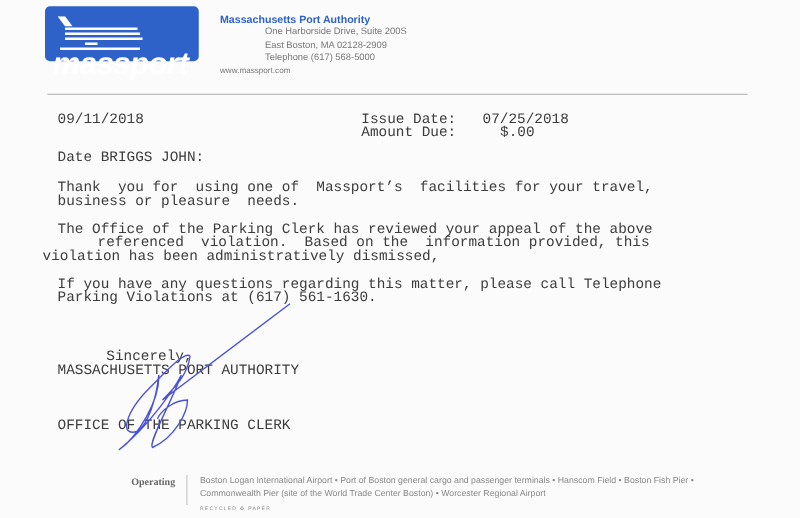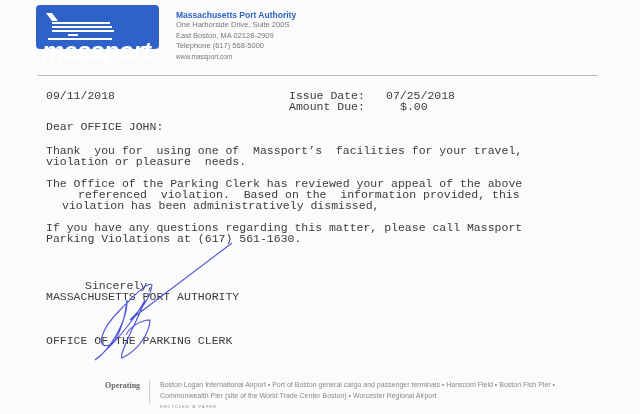--- a/index.html
+++ b/index.html
@@ -2,21 +2,21 @@
 <html><head>
 <meta charset="utf-8">
 <style>
   html, body { margin:0; padding:0; }
   body { width:640px; height:414px; background:#fbfbfb; position:relative; overflow:hidden; font-family:"Liberation Mono", monospace; color:#3a3a3a; }
   .logo { position:absolute; left:36px; top:5px; width:123px; height:44px; background:#2f62c8; border-radius:4px; }
   .logo .stripes { position:absolute; left:10px; top:8px; width:70px; height:30px; }
   .logo .word { position:absolute; left:6px; top:32px; color:#fff; font-family:"Liberation Sans", sans-serif; font-weight:bold; font-style:italic; font-size:25px; letter-spacing:-0.5px; }
   .org { position:absolute; left:176px; top:10px; font-family:"Liberation Sans", sans-serif; }
   .org .name { color:#2f62c8; font-weight:bold; font-size:8.5px; }
-  .org .line { color:#777; font-size:7.5px; line-height:10.5px; }
+  .org .line { color:#777; font-size:7.5px; line-height:10.5px;margin-left:36px; }
   .org .site { color:#777; font-size:6.5px; line-height:10px; }
   .rule { position:absolute; left:38px; top:75px; width:560px; height:1px; background:#bbb; }
   .mono { position:absolute; font-size:11.5px; line-height:12.5px; white-space:pre; color:#3c3c3c; }
   .footer { position:absolute; left:105px; top:380px; font-family:"Liberation Sans", sans-serif; font-size:7px; color:#888; }
   .footer .op { position:absolute; left:0; top:1px; font-weight:bold; color:#666; font-size:8px;font-family:Liberation Serif, serif; }
   .footer .sep { position:absolute; left:44px; top:0; width:1px; height:24px; background:#ccc; }
   .footer .l1 { position:absolute; left:55px; top:1px; white-space:nowrap; }
   .footer .l2 { position:absolute; left:55px; top:12px; white-space:nowrap; }
   .footer .rec { position:absolute; left:55px; top:24px; font-size:4px; letter-spacing:1px; white-space:nowrap; }
   svg.sig { position:absolute; left:0; top:0; }
@@ -45,30 +45,30 @@
 </div>
 
 <div class="rule"></div>
 
 <div class="mono" style="left:46px;top:90px;">09/11/2018</div>
 <div class="mono" style="left:289px;top:90px;">Issue Date:</div>
 <div class="mono" style="left:386px;top:90px;">07/25/2018</div>
 <div class="mono" style="left:289px;top:101px;">Amount Due:</div>
 <div class="mono" style="left:400px;top:101px;">$.00</div>
 
-<div class="mono" style="left:46px;top:121px;">Dear OFFICE JOHN:</div>
+<div class="mono" style="left:46px;top:121px;">Date BRIGGS JOHN:</div>
 
 <div class="mono" style="left:46px;top:145px;text-align:right;">Thank  you for  using one of  Massport’s  facilities for your travel,</div>
-<div class="mono" style="left:46px;top:156px;">violation or pleasure  needs.</div>
+<div class="mono" style="left:46px;top:156px;">business or pleasure  needs.</div>
 
 <div class="mono" style="left:46px;top:178px;">The Office of the Parking Clerk has reviewed your appeal of the above</div>
 <div class="mono" style="left:46px;top:189px;margin-left:32px;">referenced  violation.  Based on the  information provided, this</div>
-<div class="mono" style="left:62px;top:200px;">violation has been administratively dismissed,</div>
+<div class="mono" style="left:34px;top:200px;">violation has been administratively dismissed,</div>
 
-<div class="mono" style="left:46px;top:222px;">If you have any questions regarding this matter, please call Massport</div>
+<div class="mono" style="left:46px;top:222px;">If you have any questions regarding this matter, please call Telephone</div>
 <div class="mono" style="left:46px;top:233px;">Parking Violations at (617) 561-1630.</div>
 
 <div class="mono" style="left:46px;top:280px;margin-left:39px;">Sincerely,</div>
 <div class="mono" style="left:46px;top:291px;">MASSACHUSETTS PORT AUTHORITY</div>
 <div class="mono" style="left:46px;top:335px;">OFFICE OF THE PARKING CLERK</div>
 
 <svg class="sig" width="640" height="414">
   <path d="M232,243 L130,320 C140,310 150,300 152,285 C148,280 130,300 120,310 C100,330 95,350 110,345 C118,340 125,320 127,300 C128,320 110,350 95,360 C120,340 140,310 145,300 C138,320 118,355 122,358 C140,350 150,330 150,320 C138,320 128,330 126,335" fill="none" stroke="#4a52d6" stroke-width="1.1"></path>
 </svg>
 

